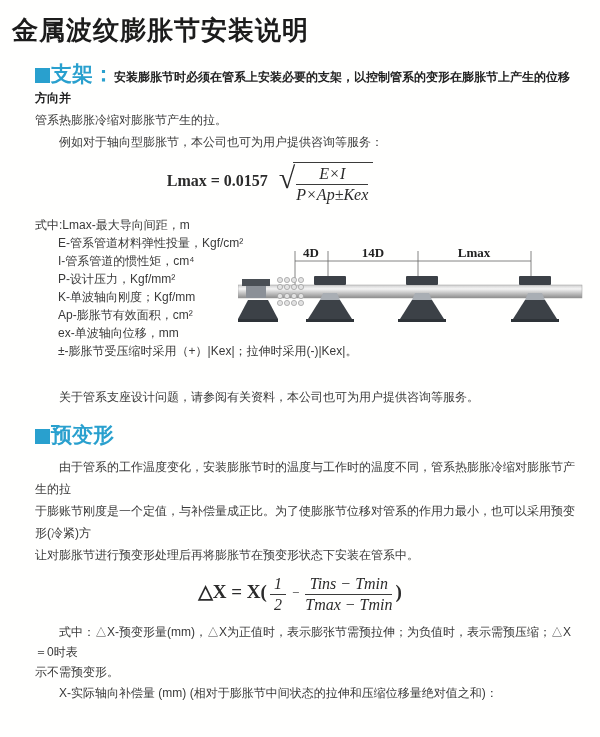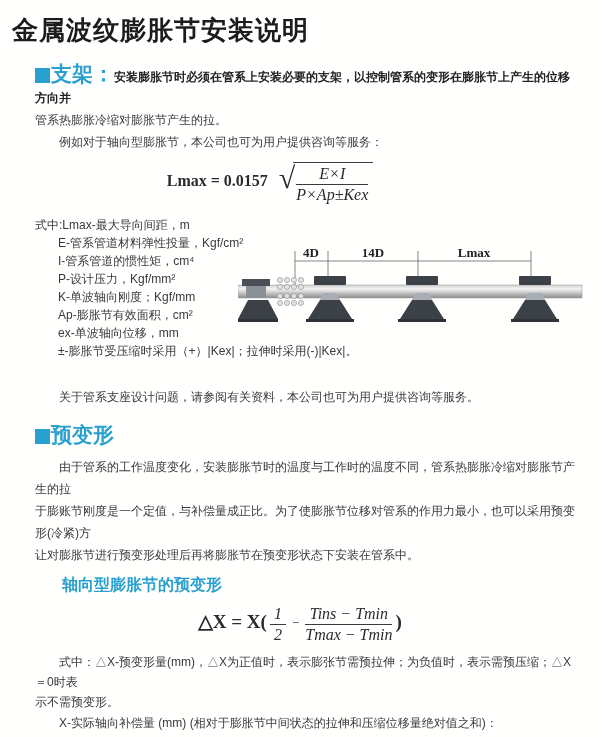--- a/index.html
+++ b/index.html
@@ -167,21 +167,20 @@
 
   <div class="closing-line">关于管系支座设计问题，请参阅有关资料，本公司也可为用户提供咨询等服务。</div>
 
   <h2 class="sec-title h-preform"><span class="sq"></span><span>预变形</span></h2>
   <div class="p-preform">
     <div class="first">由于管系的工作温度变化，安装膨胀节时的温度与工作时的温度不同，管系热膨胀冷缩对膨胀节产生的拉</div>
     <div>于膨账节刚度是一个定值，与补偿量成正比。为了使膨胀节位移对管系的作用力最小，也可以采用预变形(冷紧)方</div>
     <div>让对膨胀节进行预变形处理后再将膨胀节在预变形状态下安装在管系中。</div>
   </div>
 
-  <h3 class="sub-title h-axial">轴向型膨胀节的预变形</h3>
 
   <div class="formula f-dx">
     <span class="f-lhs">△X = X(</span>
     <span class="frac">
       <span class="fnum">1</span>
       <span class="fden">2</span>
     </span>
     <span class="f-mid">−</span>
     <span class="frac">
       <span class="fnum">Tins − Tmin</span>

